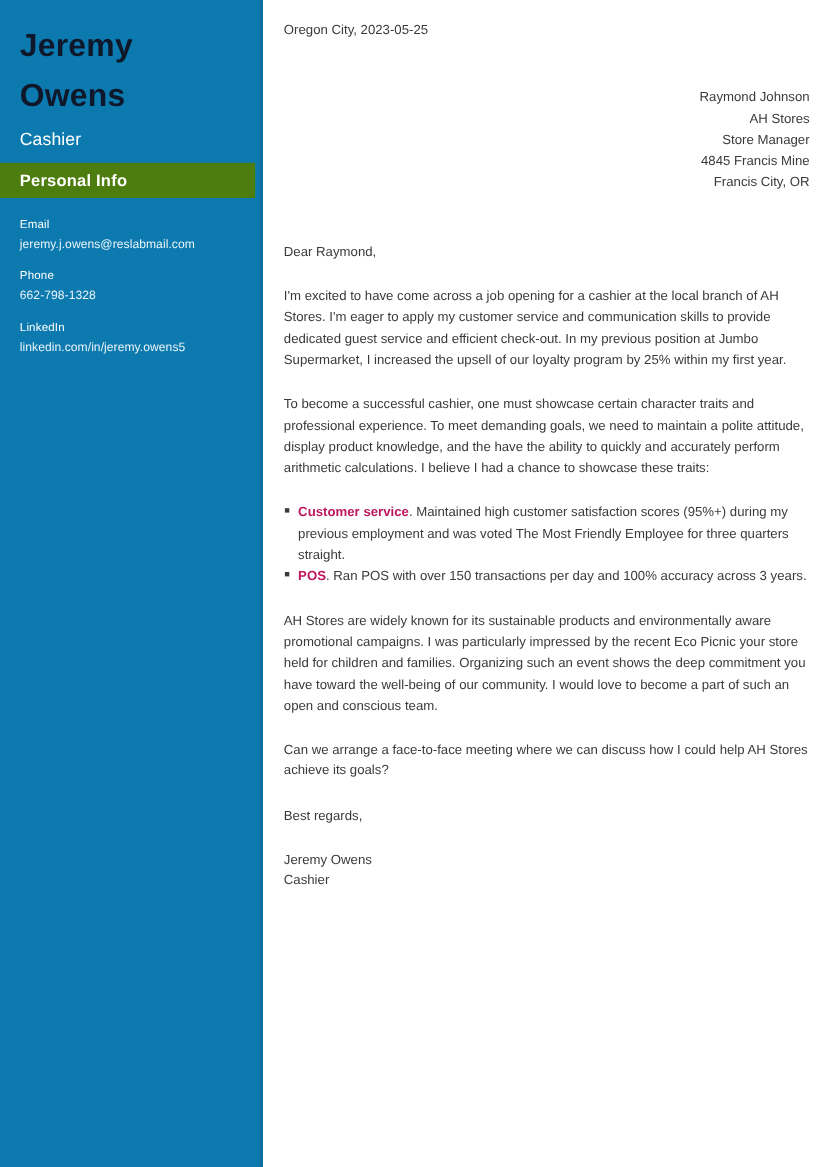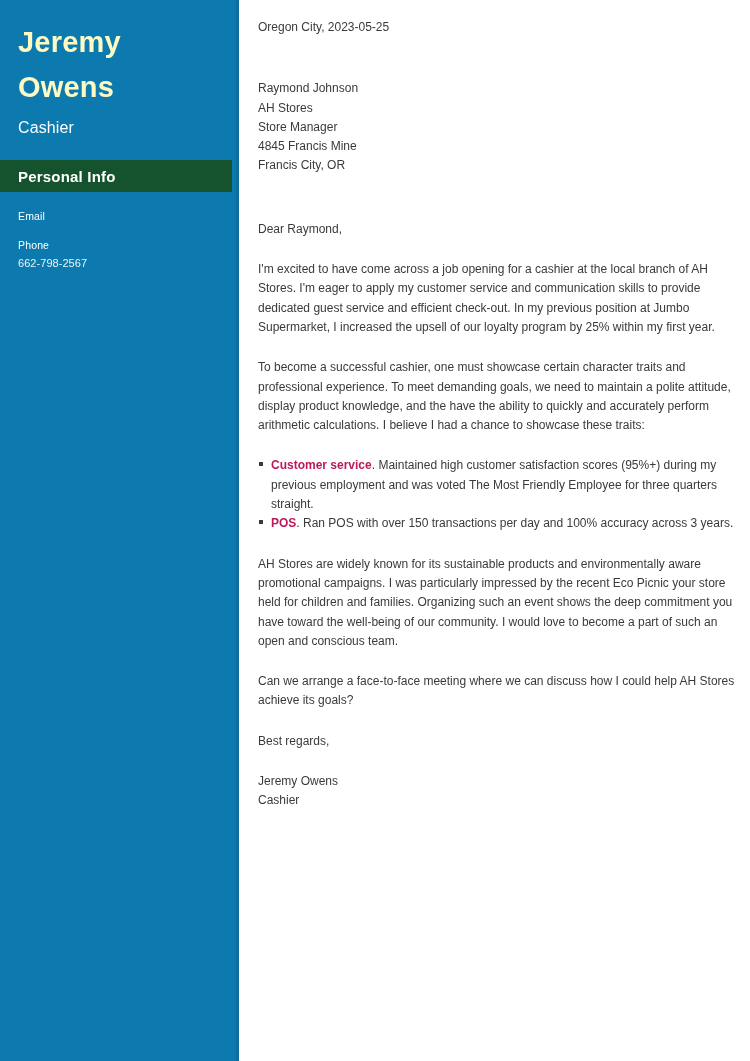--- a/index.html
+++ b/index.html
@@ -27,40 +27,40 @@
     width: 239px;
     height: 1061px;
     background: #0c7aae;
     box-sizing: border-box;
     border-right: 3px solid #0b6e9d;
   }
   .name-block {
     padding: 20px 18px 0 18px;
   }
   .name-line {
-    color: #fef9c3;
+    color: #0f172a;
     font-size: 29px;
     font-weight: bold;
     line-height: 45px;
     letter-spacing: 0.2px;
   }
   .job-title {
     color: #ffffff;
     font-size: 16px;
     font-weight: normal;
     line-height: 22px;
     margin-top: 7px;
     letter-spacing: 0.1px;
   }
 
   .section-band {
-    margin-top: 21px;
+    margin-top: 9px;
     width: 232px;
     height: 32px;
-    background: #14532d;
+    background: #4d7c0f;
     display: flex;
     align-items: center;
   }
   .section-band-label {
     color: #ffffff;
     font-size: 15px;
     font-weight: bold;
     padding-left: 18px;
     letter-spacing: 0.2px;
   }
@@ -100,20 +100,21 @@
   }
   .letter .date {
     margin: 0 0 0 0;
     padding-top: 0;
   }
   .recipient {
     margin-top: 42px;
   }
   .recipient div {
     line-height: 19.3px;
+    text-align: right;
   }
   .salutation {
     margin-top: 44px;
   }
   .para {
     margin-top: 21px;
   }
   .bullets {
     list-style: none;
     margin: 21px 0 0 0;
@@ -157,27 +158,32 @@
     </div>
 
     <div class="section-band">
       <span class="section-band-label">Personal Info</span>
     </div>
 
     <div class="contact-list">
 
       <div class="contact-item">
         <div class="contact-label">Email</div>
+        <div class="contact-value">jeremy.j.owens@reslabmail.com</div>
       </div>
 
       <div class="contact-item">
         <div class="contact-label">Phone</div>
-        <div class="contact-value">662-798-2567</div>
+        <div class="contact-value">662-798-1328</div>
       </div>
 
+      <div class="contact-item">
+        <div class="contact-label">LinkedIn</div>
+        <div class="contact-value">linkedin.com/in/jeremy.owens5</div>
+      </div>
 
     </div>
   </aside>
 
   <main class="letter">
 
     <div class="date">Oregon City, 2023-05-25</div>
 
     <div class="recipient">
       <div>Raymond Johnson</div>

